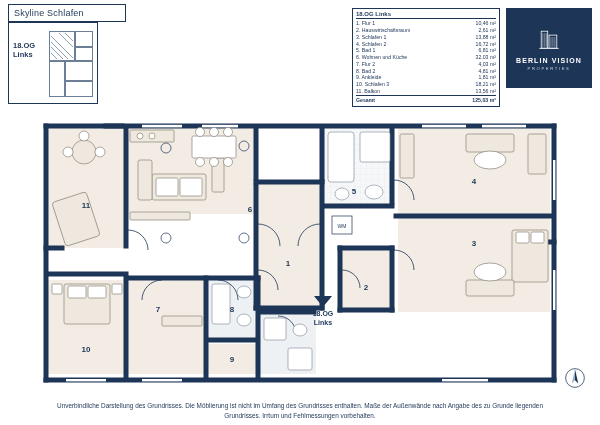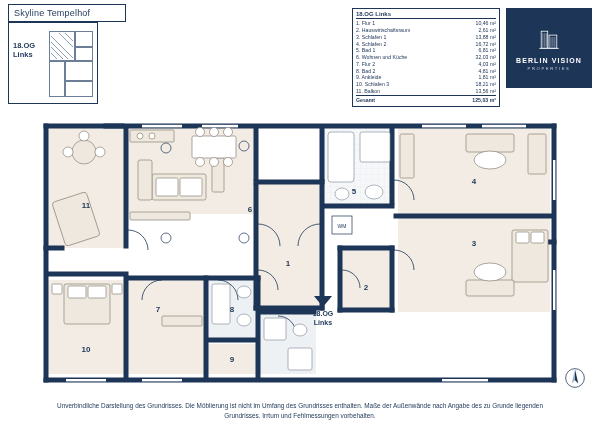--- a/index.html
+++ b/index.html
@@ -209,21 +209,21 @@
     line-height: 10px;
     text-align: center;
   }
 </style>
 </head>
 <body>
 
 <div class="page">
 
   <div class="title-tab">
-    <span>Skyline Tempelhof</span>
+    <span>Skyline Schlafen</span>
   </div>
 
   <div class="keyplan">
     <div class="kp-label">
       <div>18.OG</div>
       <div>Links</div>
     </div>
     <div class="kp-shape">
       <i class="kp-a"></i>
       <i class="kp-b"></i>

